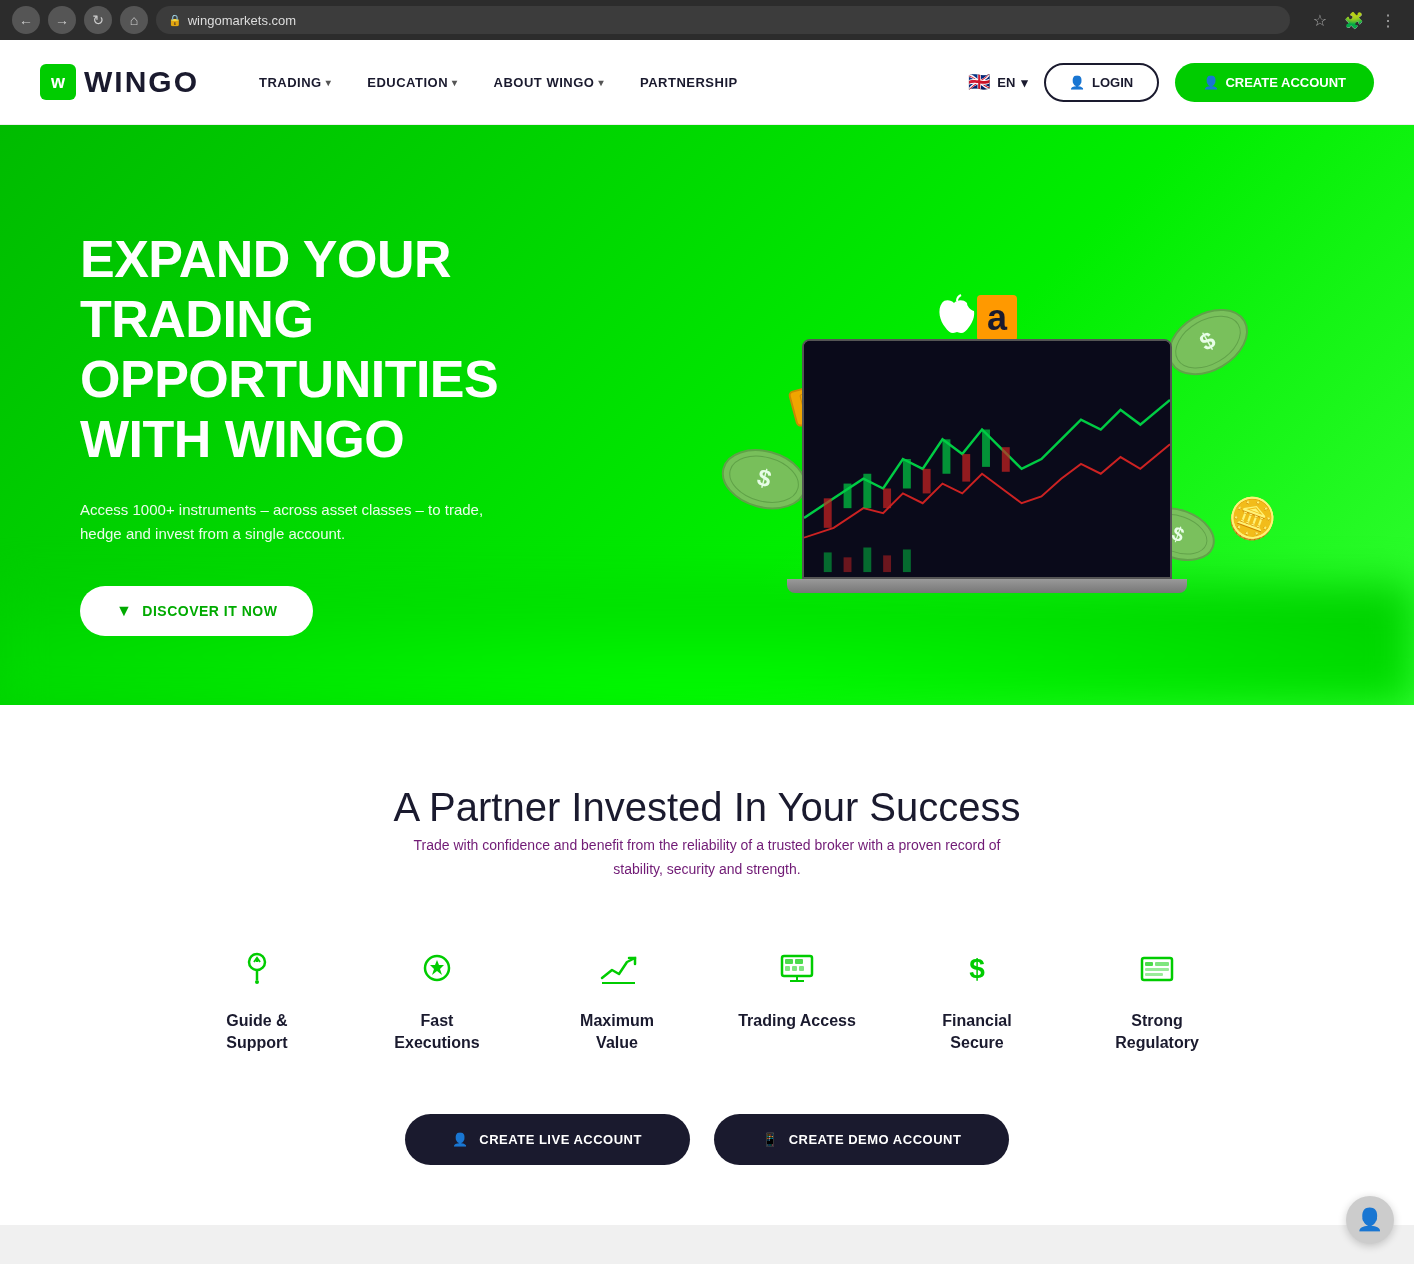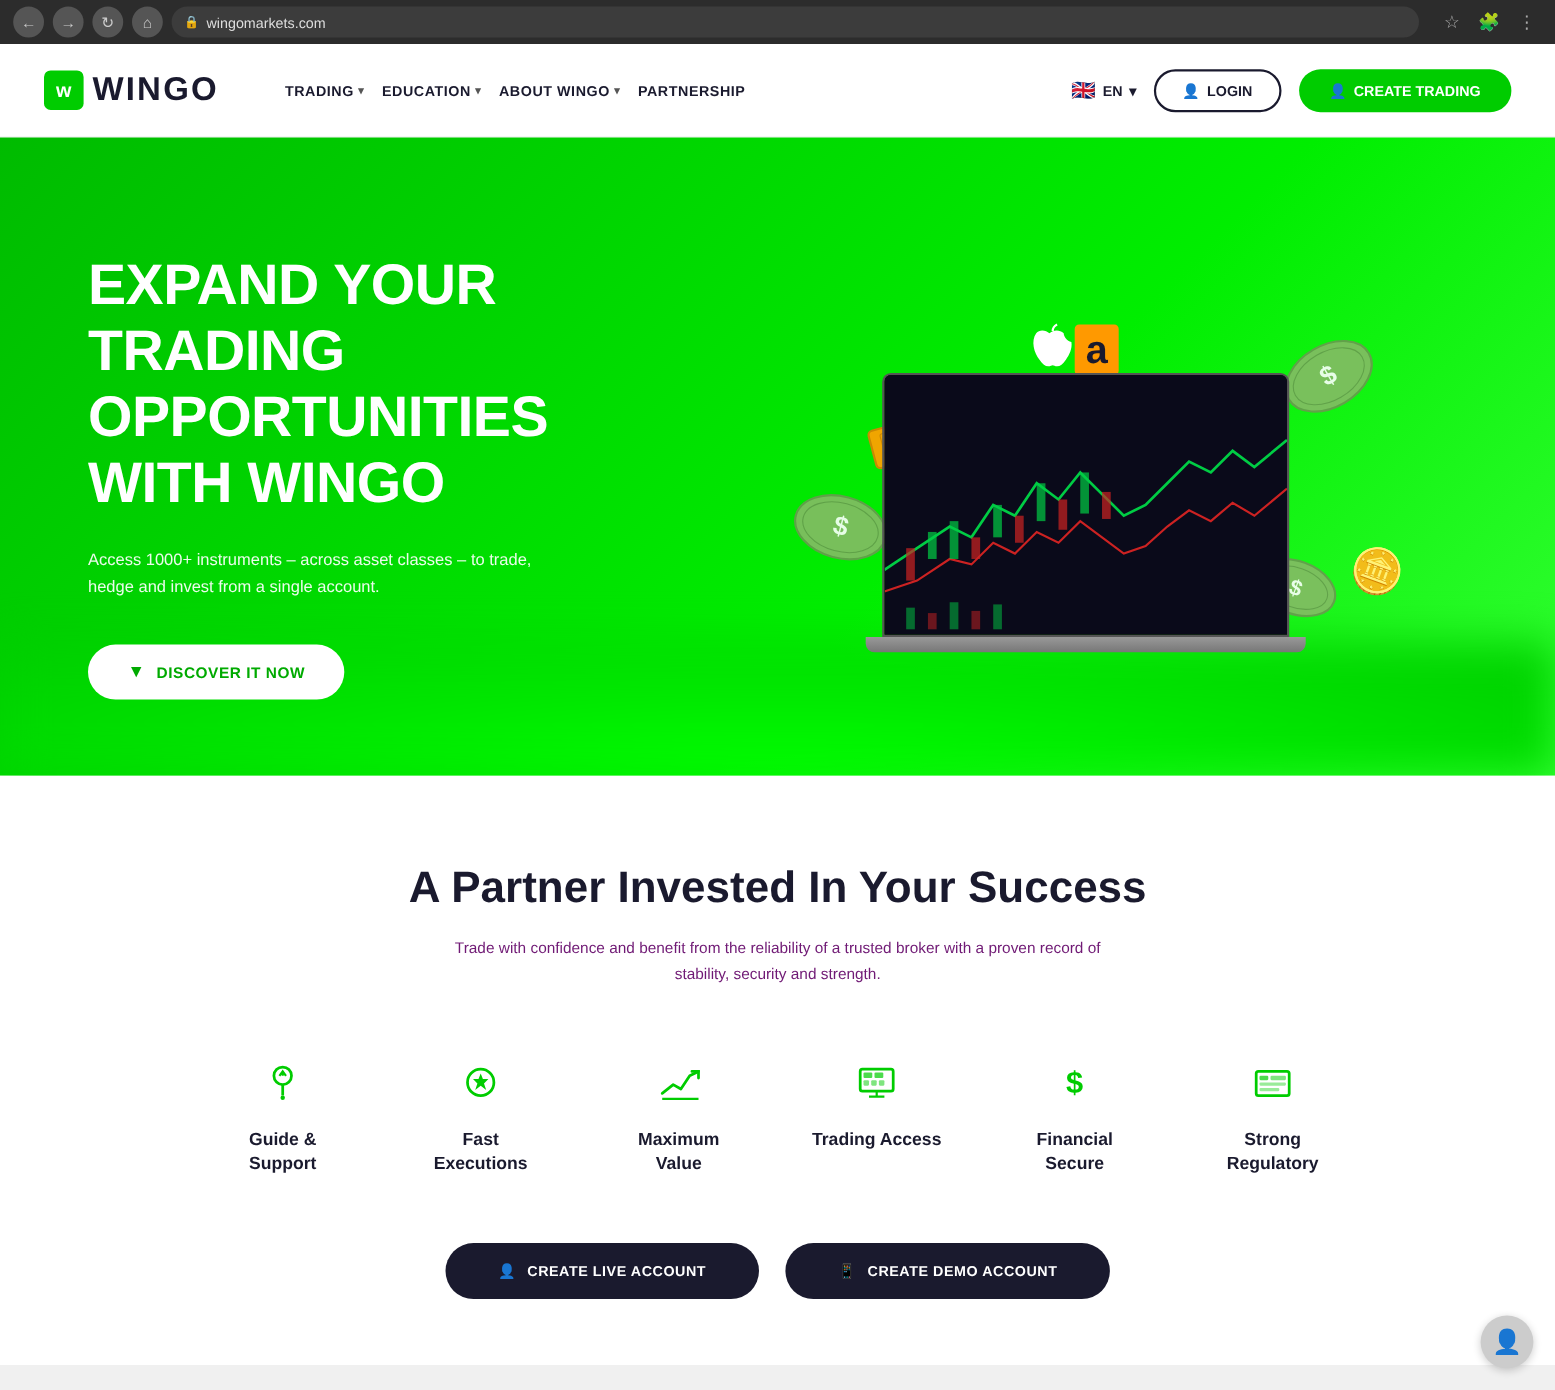--- a/index.html
+++ b/index.html
@@ -86,21 +86,21 @@
       justify-content: center;
     }
     .logo-text {
       font-weight: 900;
       font-size: 30px;
       color: #1a1a2e;
       letter-spacing: 2px;
     }
     .nav-links {
       display: flex;
-      gap: 16px;
+      gap: 36px;
       flex: 1;
       list-style: none;
     }
     .nav-links li a {
       text-decoration: none;
       color: #1a1a2e;
       font-weight: 700;
       font-size: 13px;
       letter-spacing: 0.5px;
       display: flex;
@@ -267,23 +267,23 @@
     .float-dollar-3 { bottom: 20px; right: -30px; transform: rotate(10deg); }
 
     
     .partner-section {
       background: white;
       padding: 80px 40px 60px;
       text-align: center;
     }
     .partner-title {
       font-size: 40px;
-      font-weight: 700;
+      font-weight: 400;
       color: #1a1a2e;
-      margin-bottom: 20px;
+      margin-bottom: 4px;
     }
     .partner-subtitle {
       color: #701a75;
       font-size: 14px;
       max-width: 600px;
       margin: 0 auto 60px;
       line-height: 1.7;
     }
     .features-grid {
       display: flex;
@@ -426,21 +426,21 @@
         <span class="flag">🇬🇧</span>
         <span>EN</span>
         <span>▾</span>
       </div>
       <button class="btn-login">
         <span>👤</span>
         <span>LOGIN</span>
       </button>
       <button class="btn-create-account">
         <span>👤</span>
-        <span>CREATE TRADING</span>
+        <span>CREATE ACCOUNT</span>
       </button>
     </div>
   </nav>
 
   <section class="hero">
     <div class="hero-content">
       <h1 class="hero-title">EXPAND YOUR TRADING OPPORTUNITIES WITH WINGO</h1>
       <p class="hero-subtitle">Access 1000+ instruments – across asset classes – to trade, hedge and invest from a single account.</p>
       <button class="btn-discover">
         <span class="arrow-down">▼</span>

